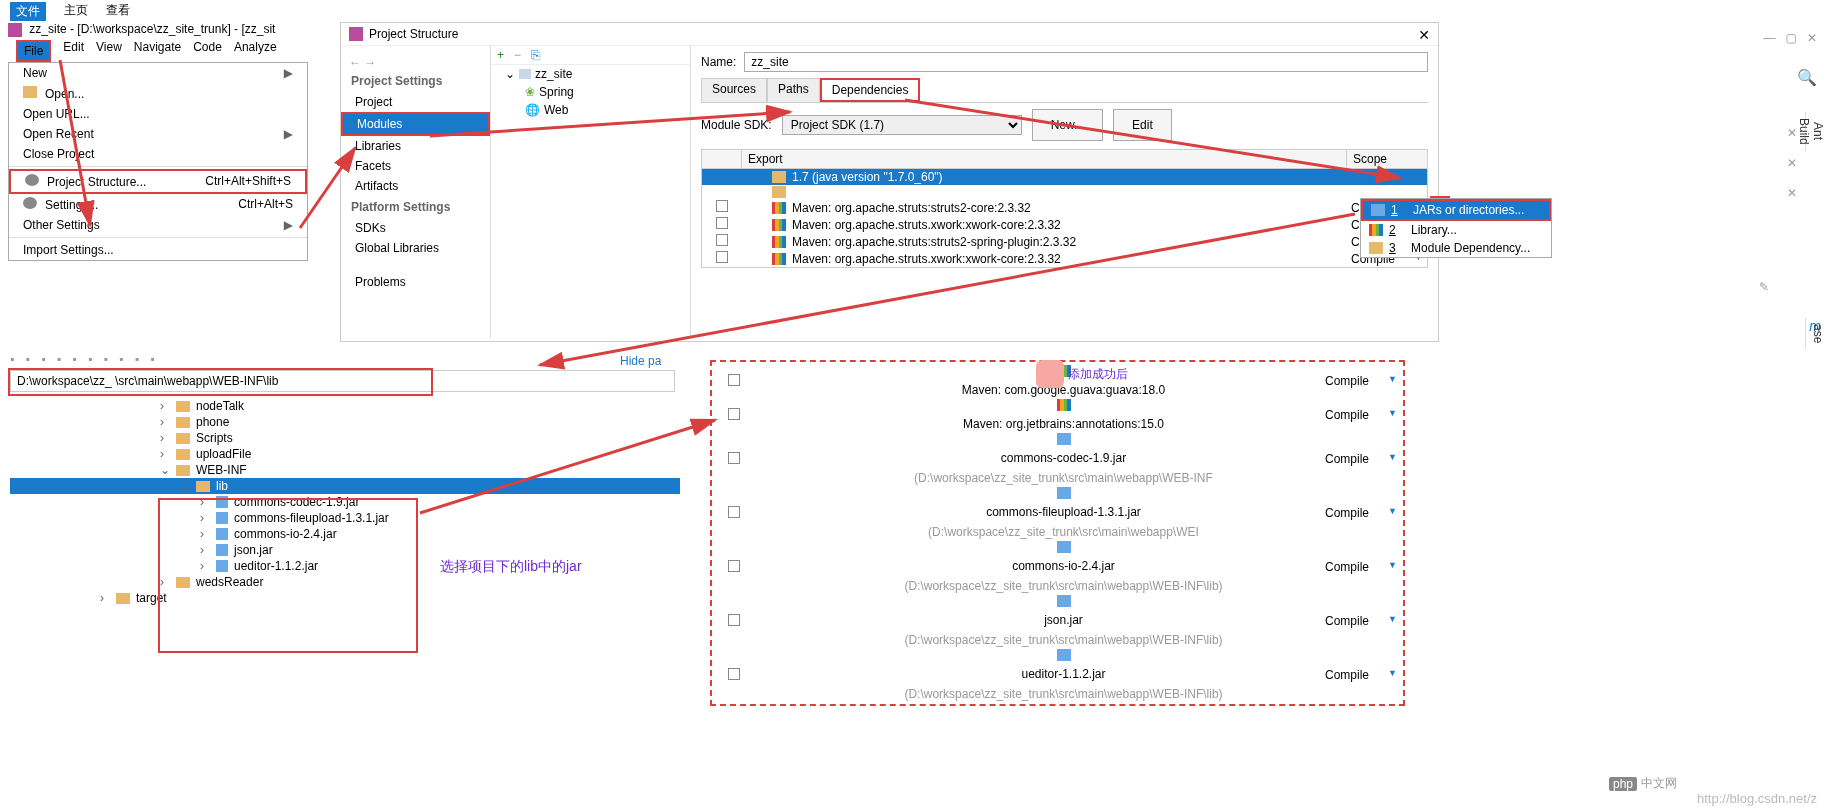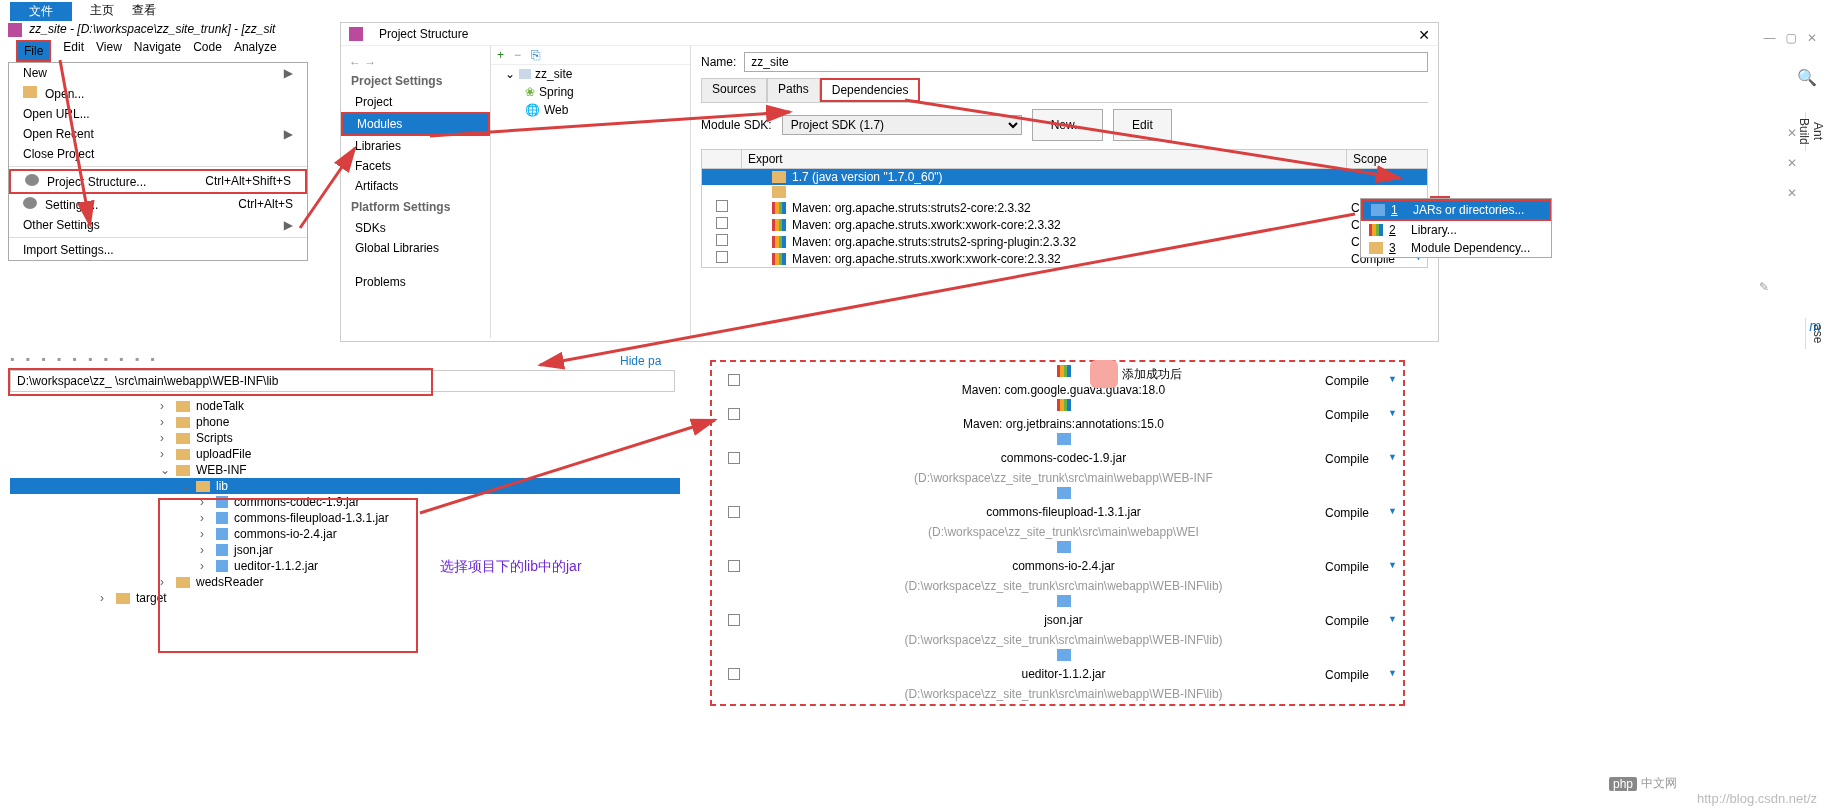--- a/index.html
+++ b/index.html
@@ -1,40 +1,40 @@
 <!DOCTYPE html>
 <html><head>
 <meta charset="utf-8">
 <style>
 * { margin: 0; padding: 0; box-sizing: border-box; font-family: "Microsoft YaHei", "Segoe UI", Arial, sans-serif; font-size: 12px; }
 body { background: #fff; width: 1827px; height: 812px; position: relative; overflow: hidden; }
 
 
 .top-tabs { position: absolute; top: 0; left: 0; display: flex; gap: 18px; padding: 2px 10px; color: #000; }
 .top-tabs span { color: #000; }
-.top-tabs .active { color: #fff; background: #1979ca; padding: 1px 19px; }
-
-.title-bar { position: absolute; top: 22px; left: 8px; color: #000; font-style: italic; }
+.top-tabs .active { color: #fff; background: #1979ca; padding: 1px 6px; }
+
+.title-bar { position: absolute; top: 22px; left: 8px; color: #000; }
 .title-bar .app-icon { display:inline-block; width:14px; height:14px; background:#b94a9c; margin-right:4px; vertical-align:middle;}
 .menu-bar { position: absolute; top: 40px; left: 16px; display: flex; gap: 12px; }
 .menu-bar span { color: #000; }
 .menu-bar .file { background: #1979ca; color: #000000; padding: 2px 6px; border: 2px solid #d93f3f; }
 
 .file-menu { position: absolute; top: 62px; left: 8px; width: 300px; background: #fff; border: 1px solid #aaa; }
 .file-menu .item { padding: 3px 14px; display: flex; justify-content: space-between; color: #000; }
 .file-menu .item .arrow { color: #666; }
 .file-menu .sep { border-top: 1px solid #ddd; margin: 2px 0; }
 .file-menu .proj-struct { border: 2px solid #d93f3f; }
 .file-menu .icon { display:inline-block; width:14px; height:12px; margin-right:8px; }
 .file-menu .folder-icon { background:#e6b96a; }
 .file-menu .gear-icon { background:#888; border-radius:50%; }
 
 
 .ps-dialog { position: absolute; top: 22px; left: 340px; width: 1099px; height: 320px; background: #fff; border: 1px solid #ccc; }
-.ps-title { padding: 4px 8px; display:flex; align-items:center; gap:16px; border-bottom:1px solid #eee; }
+.ps-title { padding: 4px 8px; display:flex; align-items:center; gap:6px; border-bottom:1px solid #eee; }
 .ps-title .app-icon { width:14px; height:14px; background:#b94a9c; display:inline-block;}
 .ps-close { position: absolute; right: 8px; top: 4px; font-size: 14px; }
 .ps-body { display: flex; height: calc(100% - 26px); }
 
 .ps-sidebar { width: 150px; border-right: 1px solid #ddd; padding: 6px 0; }
 .ps-sidebar .hdr { color: #666; font-weight: bold; padding: 4px 10px; }
 .ps-sidebar .sitem { padding: 3px 14px; color: #000; }
 .ps-sidebar .sitem.sel { background: #1979ca; color: #fff; border: 2px solid #d93f3f; }
 .ps-sidebar .back-fwd { padding: 2px 8px; color:#999; }
 
@@ -83,21 +83,21 @@
 .add-menu .aitem { padding:2px 8px; display:flex; align-items:center; gap:6px;}
 .add-menu .aitem.sel { background:#1979ca; color:#fff; }
 .add-menu .aitem .num { text-decoration:underline; }
 .add-menu-wrap { border:2px solid #d93f3f; }
 
 
 .extra-deps { position:absolute; top:360px; left:710px; width:695px; border:2px dashed #d93f3f; padding:2px;}
 .extra-deps .dep-row .c2 { padding-left:52px;flex-direction:column; }
 
 
-.success-note { position:absolute; top:360px; left:1090px; color:#000000; font-size:14px; }
+.success-note { position:absolute; top:360px; left:1036px; color:#6d28d9; font-size:14px; }
 .success-note .stamp { display:inline-block; width:28px; height:28px; background:#f7a8a0; border-radius:6px; margin-right:4px; vertical-align:middle; position:relative;}
 
 
 .hide-pa { position:absolute; top:354px; left:620px; color:#1979ca; }
 .toolbar-icons { position:absolute; top:352px; left:10px; color:#999; letter-spacing:4px;}
 .path-bar { position:absolute; top:370px; left:10px; width:665px; border:1px solid #ccc; padding:3px 6px; }
 .path-box { position:absolute; top:368px; left:8px; width:425px; height:28px; border:2px solid #d93f3f; pointer-events:none;}
 
 
 .proj-tree { position:absolute; top:398px; left:10px; width:670px; }

